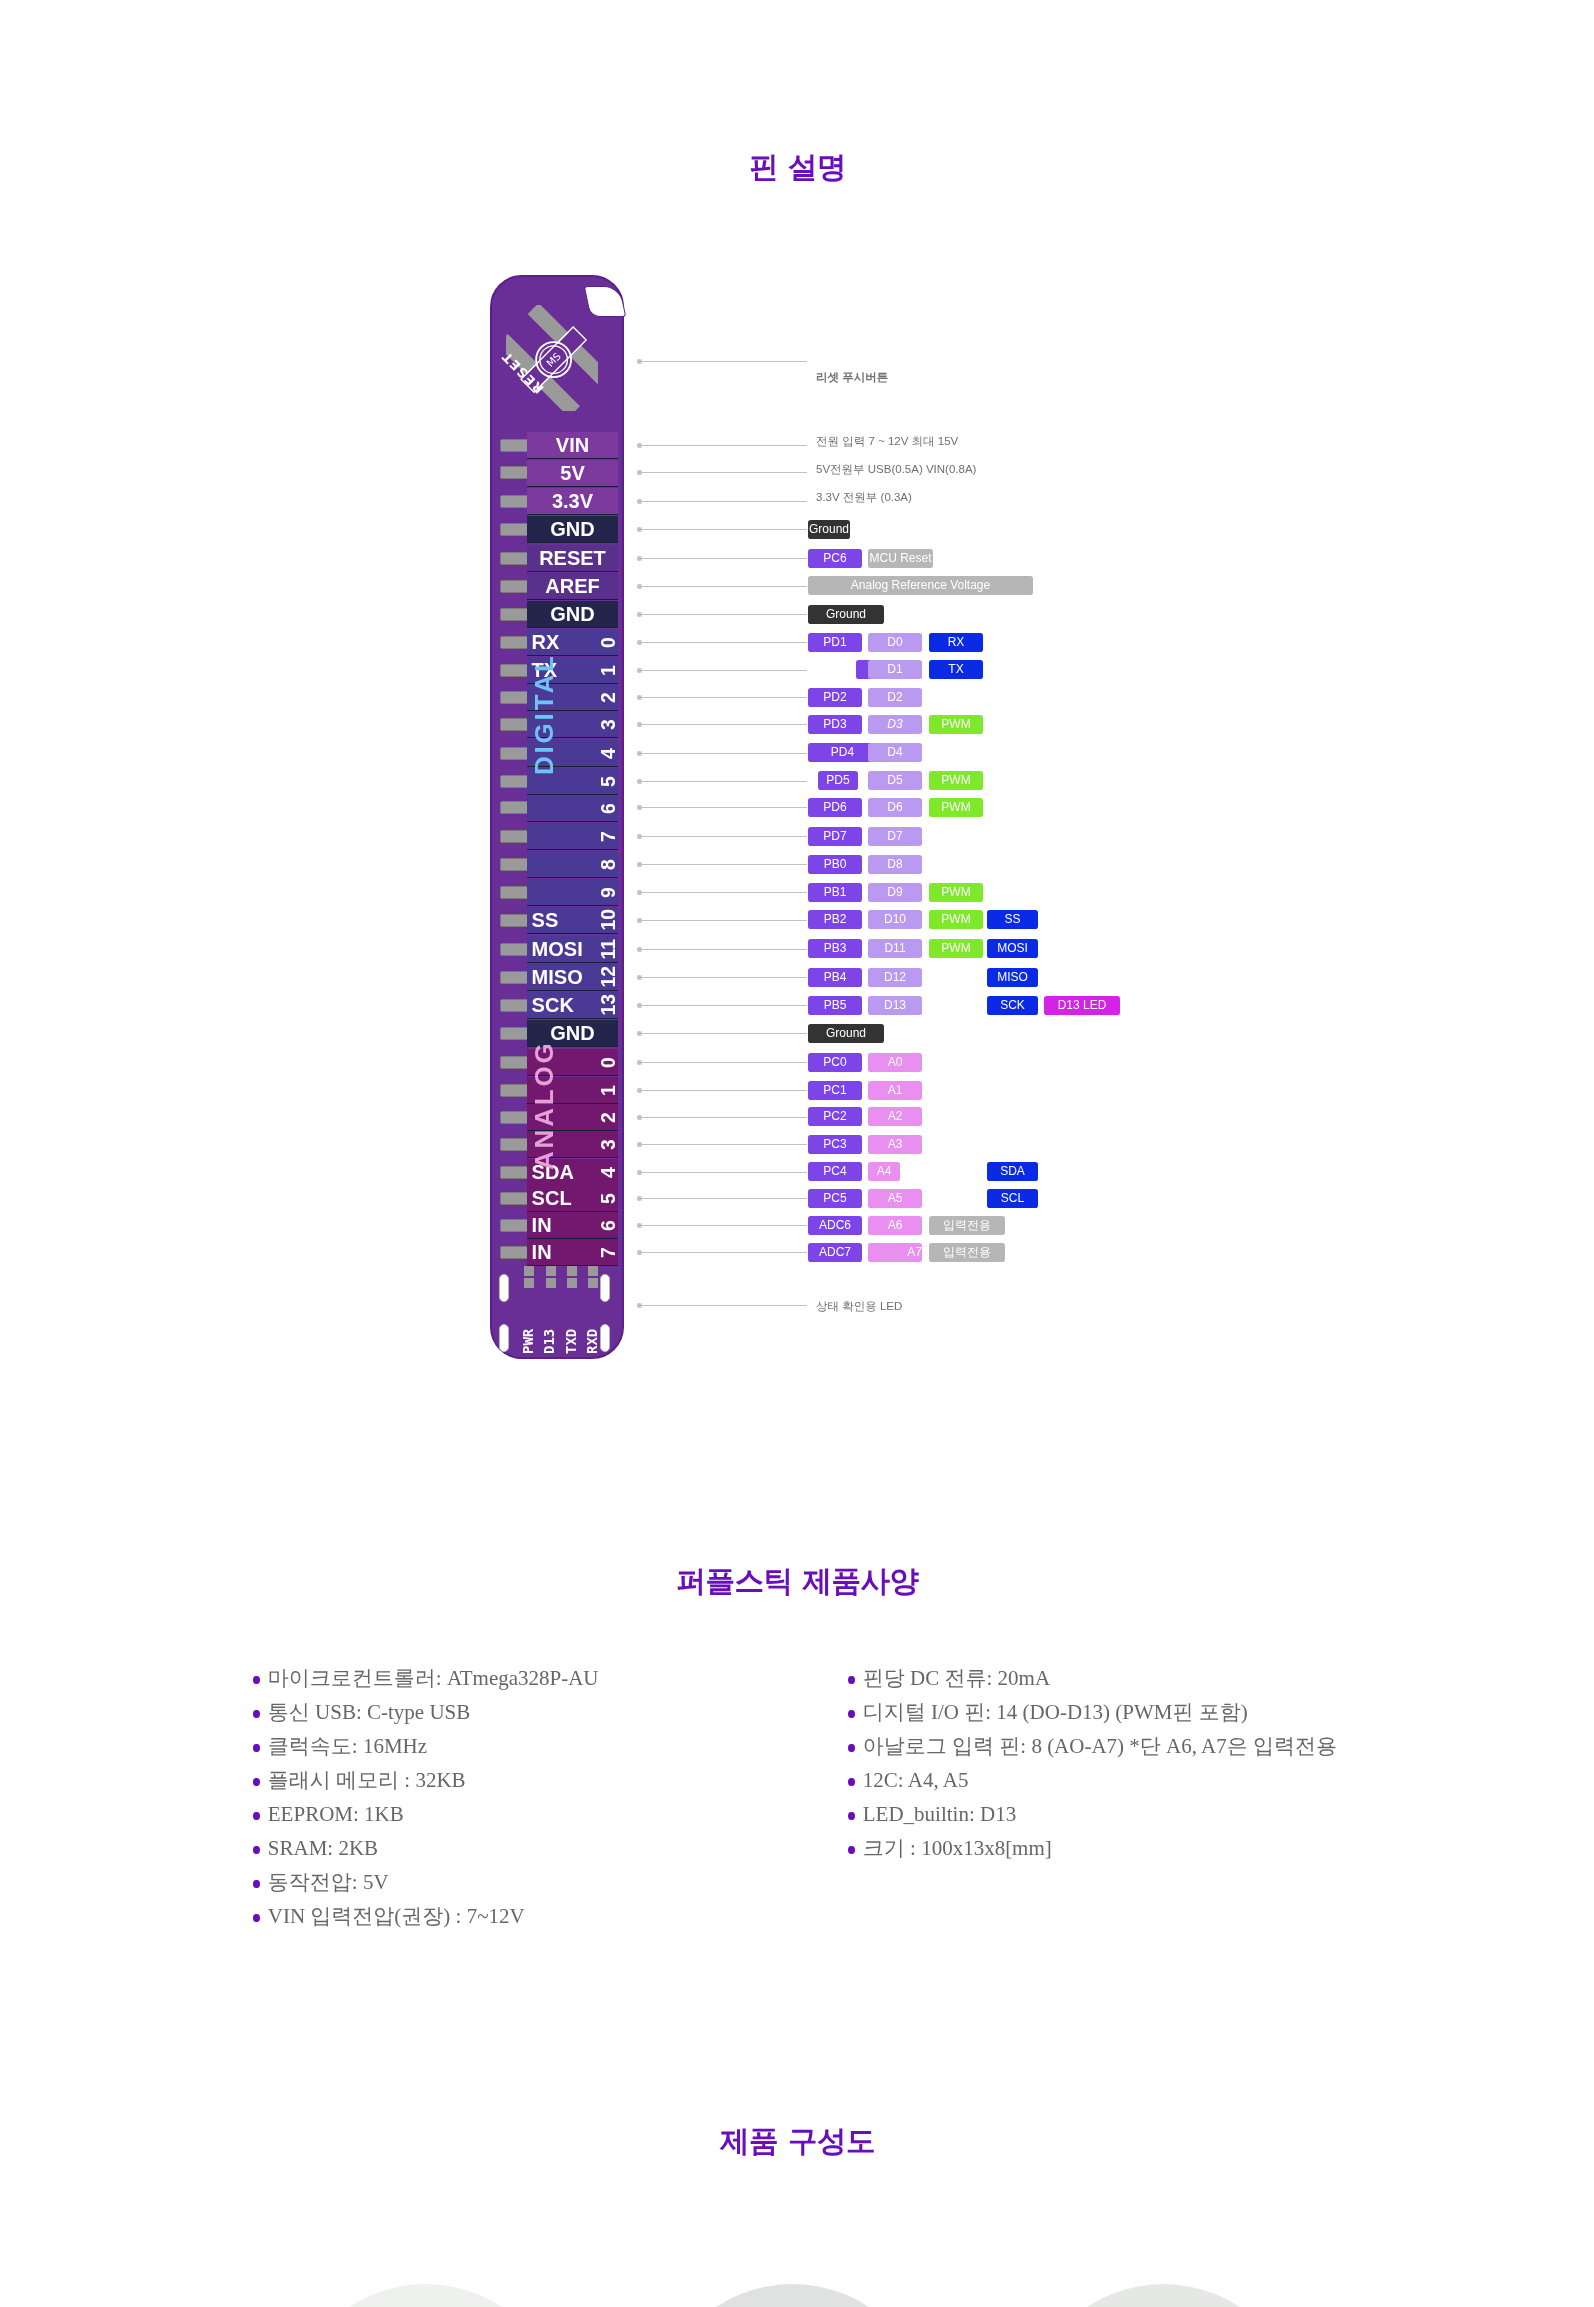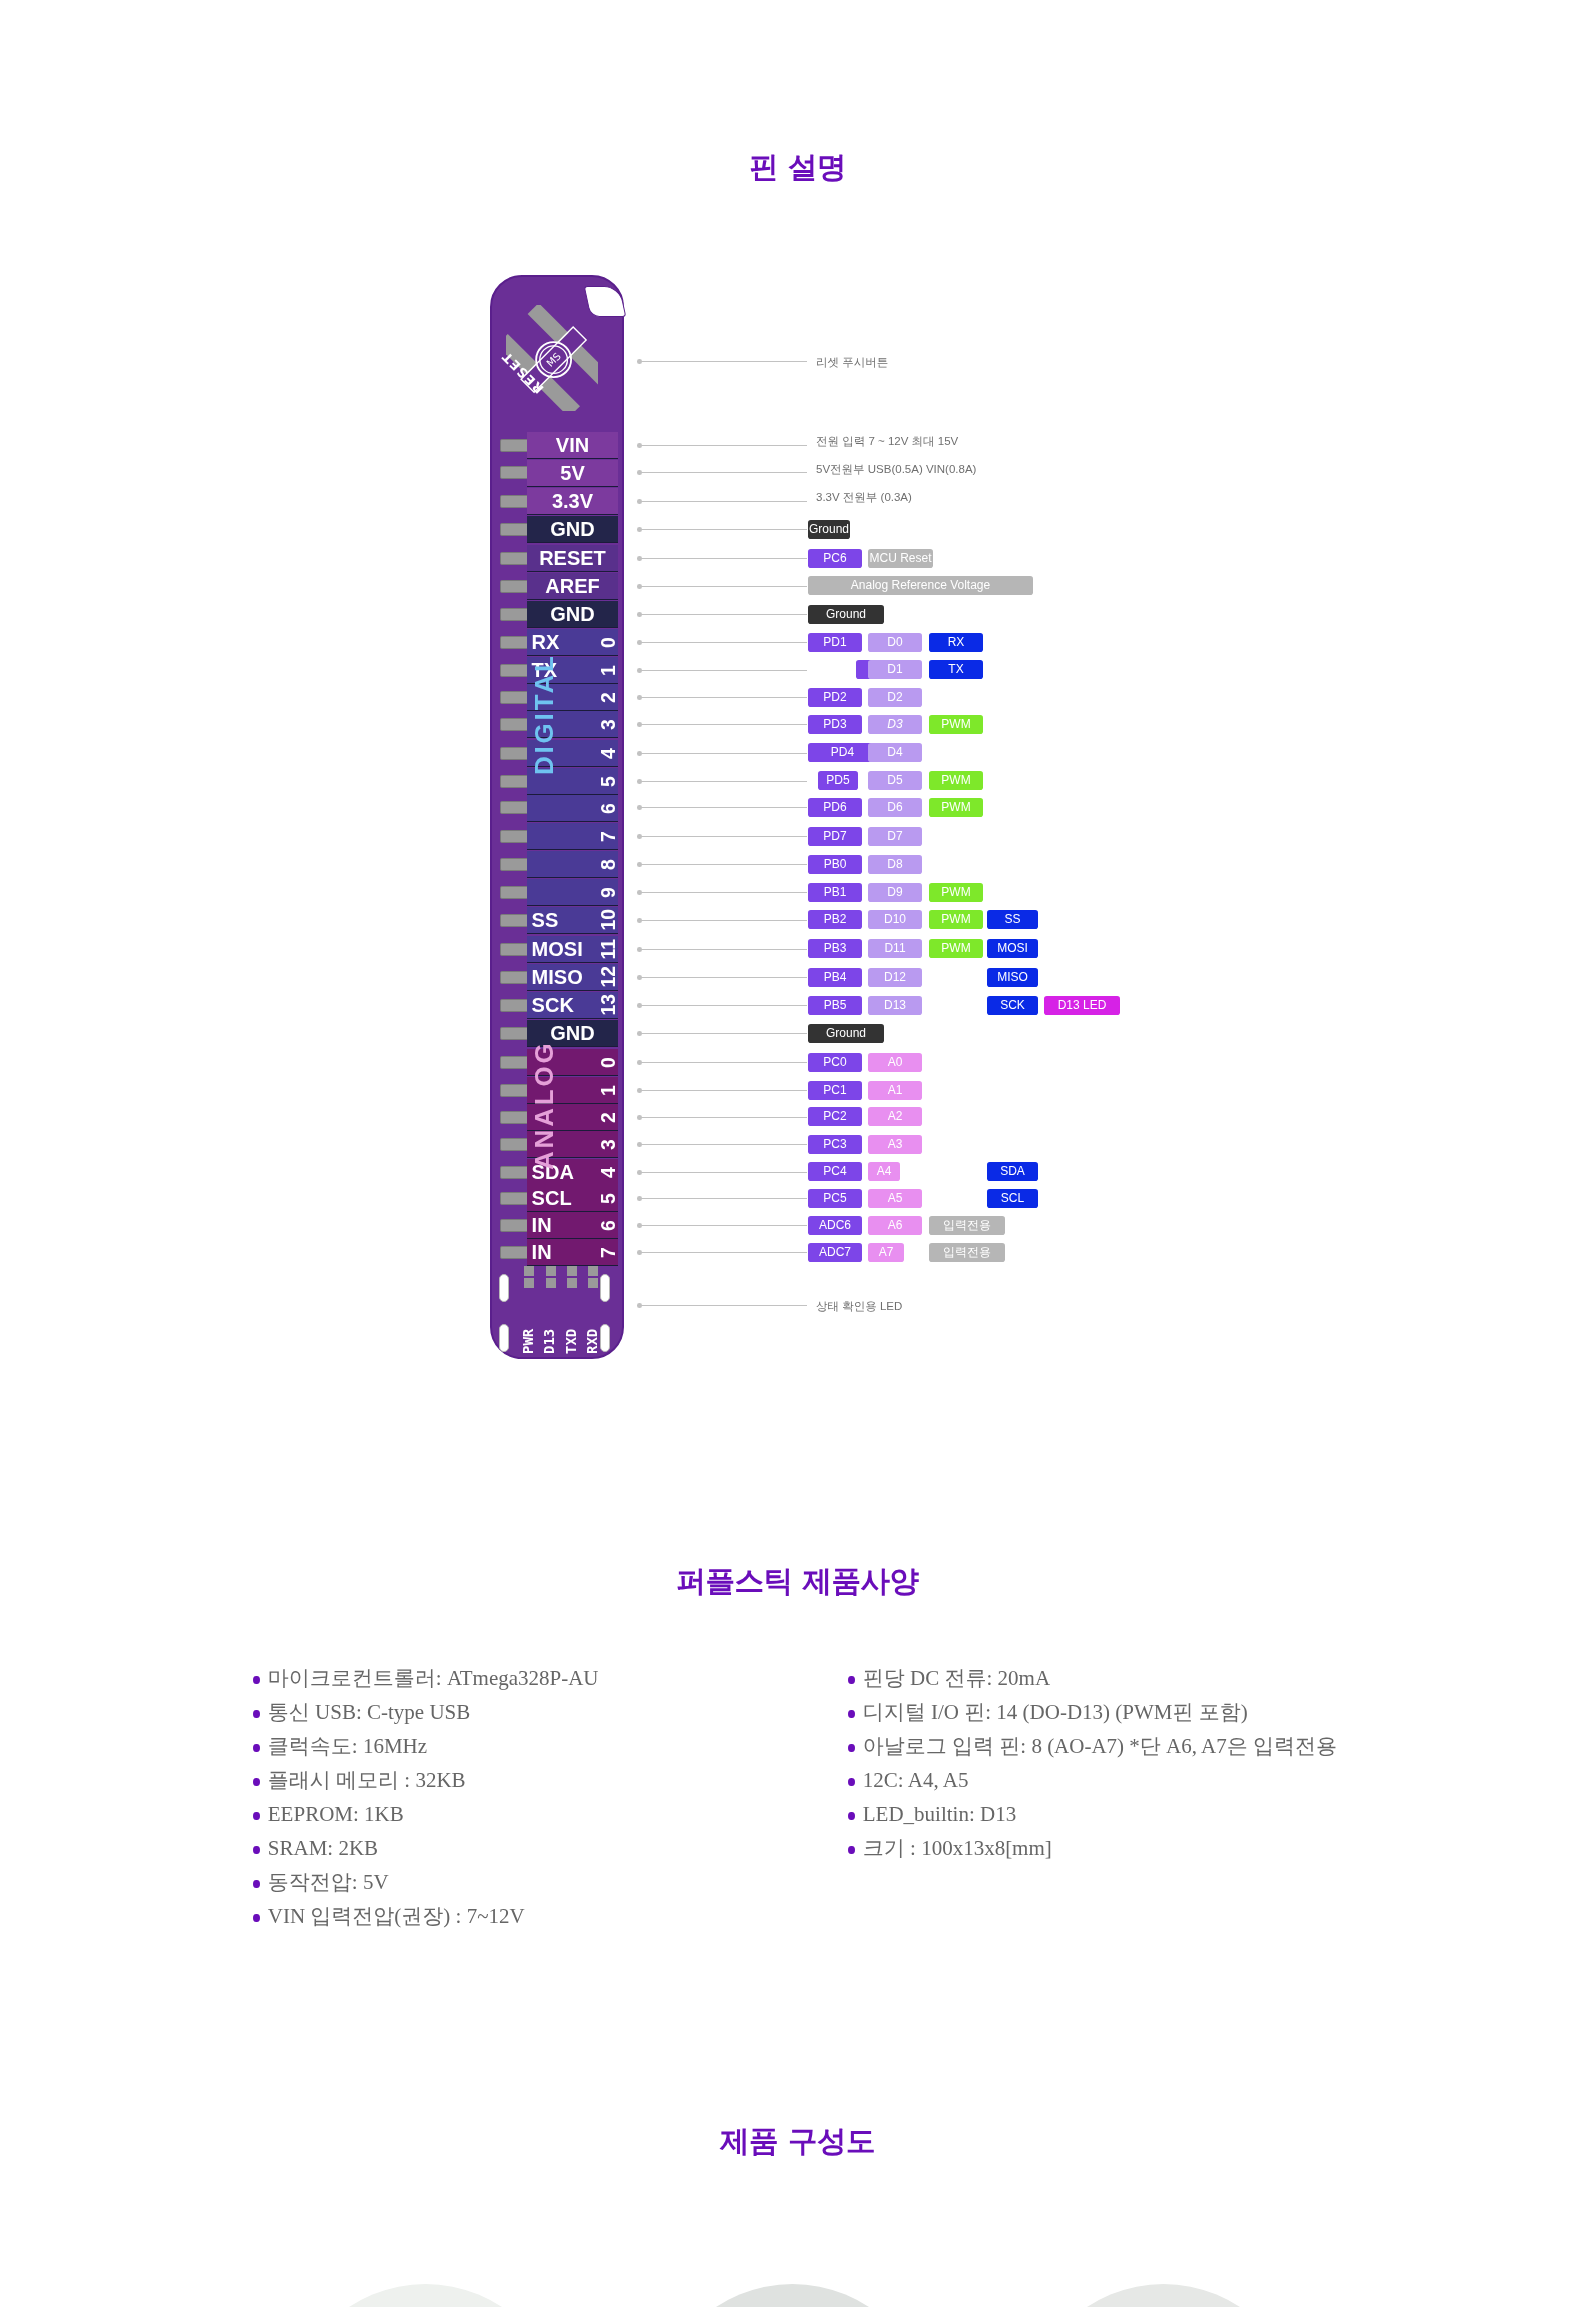--- a/index.html
+++ b/index.html
@@ -131,21 +131,21 @@
       <rect x="20" y="100" width="160" height="40" fill="none" stroke="#fff" stroke-width="3"></rect>
       <circle cx="100" cy="120" r="38" fill="none" stroke="#fff" stroke-width="4"></circle>
       <circle cx="100" cy="120" r="30" fill="none" stroke="#fff" stroke-width="3"></circle>
       <text x="100" y="128" font-size="22" fill="#fff" text-anchor="middle" font-family="DejaVu Sans, sans-serif">MS</text>
     </g>
   </svg>
   <div class="reset-label">RESET</div>
 </div>
 
 <div class="leader" style="top:361px;"></div>
-<div class="note" style="top:355px;">리셋 푸시버튼</div>
+<div class="note" style="top:370px;font-weight:bold;">리셋 푸시버튼</div>
 
 <div id="pin-rows">
     <div class="pin-header" style="top: 439px;"></div>
     <div class="pin-label pl-power" style="top: 432px;">
       <span class="pname">VIN</span>
     </div>
     <div class="leader" style="top: 445px;"></div>
     <div class="note" style="top: 434px;">전원 입력 7 ~ 12V 최대 15V</div>
     <div class="pin-header" style="top: 466px;"></div>
     <div class="pin-label pl-power" style="top: 460px;">
@@ -427,21 +427,21 @@
       <span class="badge b-gray" style="left: 121px; width: 76px;">입력전용</span>
     </div>
     <div class="pin-header" style="top: 1246px;"></div>
     <div class="pin-label pl-analog split" style="top: 1239px;">
       <span class="pname">IN</span>
       <span class="pnum">7</span>
     </div>
     <div class="leader" style="top: 1252px;"></div>
     <div class="badge-row" style="top: 1243px;">
       <span class="badge b-port" style="left: 0px; width: 54px;">ADC7</span>
-      <span class="badge b-ana" style="left: 60px; width: 36px;">A7</span>
+      <span class="badge b-ana" style="left: 60px; width: 54px; text-align: right;">A7</span>
       <span class="badge b-gray" style="left: 121px; width: 76px;">입력전용</span>
     </div>
   </div>
 
 <div class="vert-label" style="left:529px; top:775px; color:#6fc3f0;">DIGITAL</div>
 <div class="vert-label" style="left:529px; top:1170px; color:#e5a0d8;">ANALOG</div>
 
 <div class="led-area">
   <div class="slot" style="left:9.2px; top:18.5px;"></div>
   <div class="slot" style="left:110px; top:18.5px;"></div>

